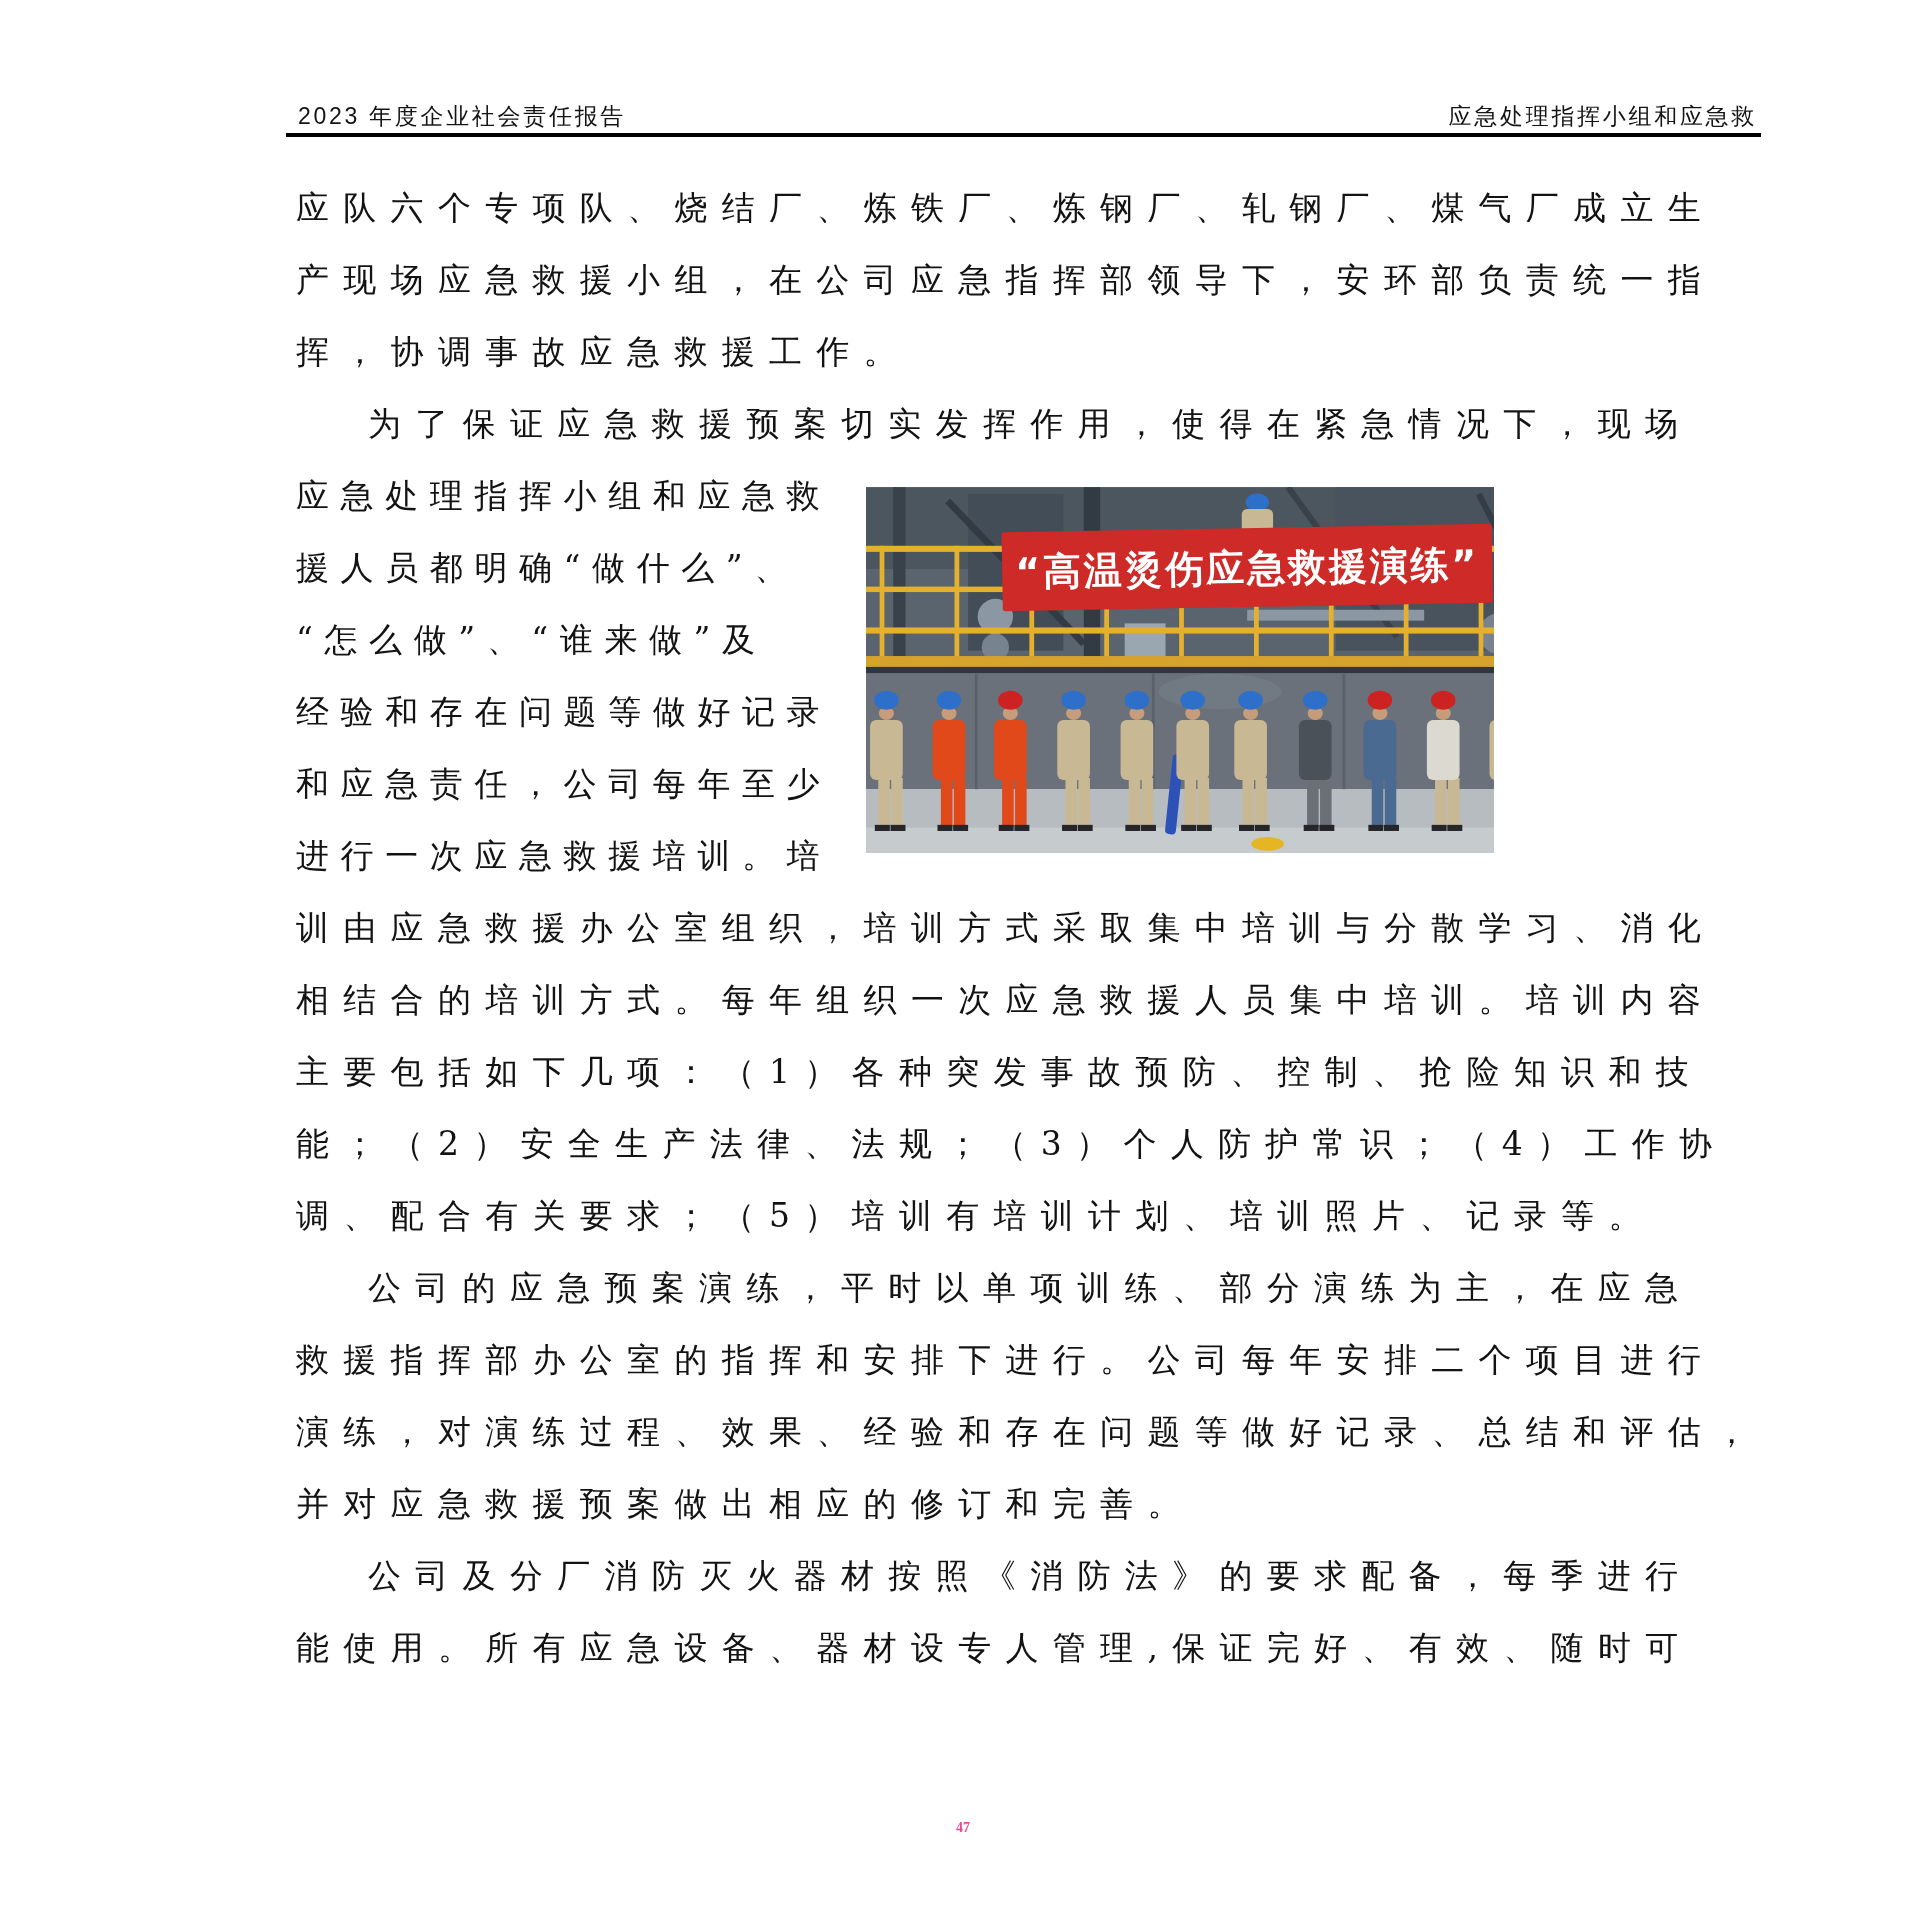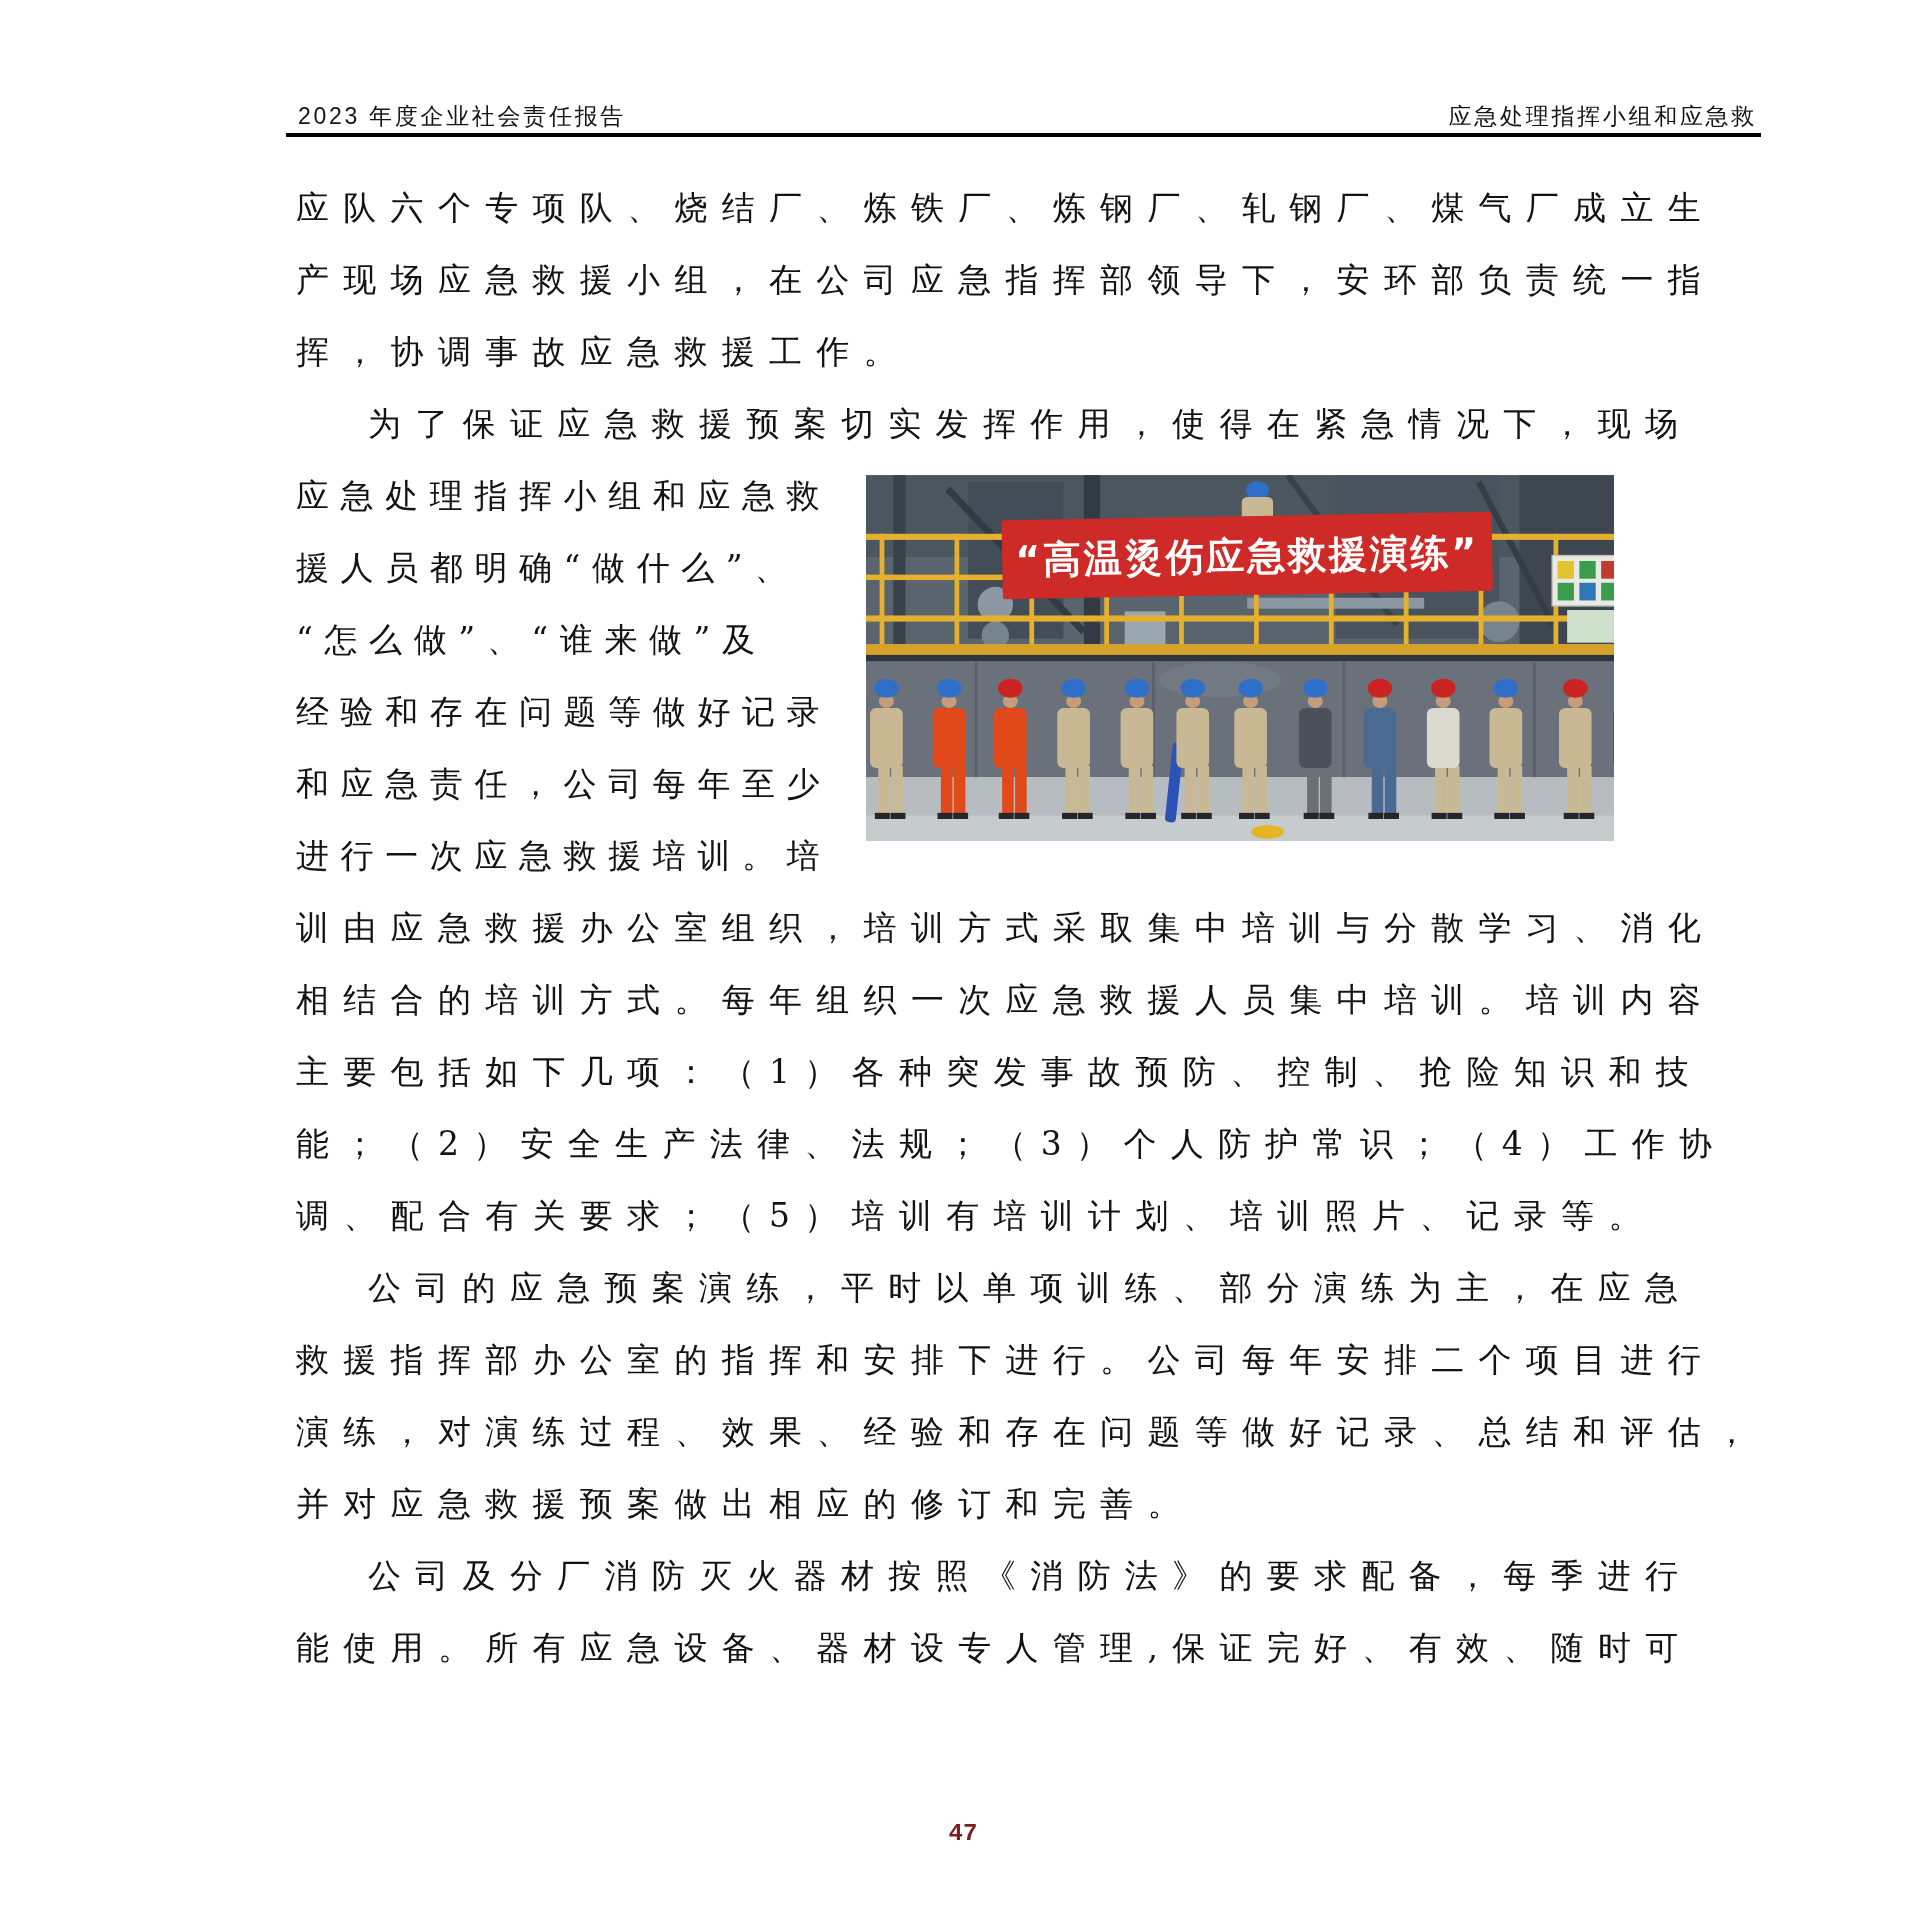--- a/index.html
+++ b/index.html
@@ -32,33 +32,33 @@
     font-size:33px;
   }
   .line{
     height:72px; line-height:72px;
     white-space:nowrap; letter-spacing:14.3px; color:#131313;
   }
   .line.narrow{ width:538px; letter-spacing:11.6px; }
   .line.indent{ text-indent:72px; }
   
   .photo{
-    position:absolute; left:866px; top:475px;
-    width:748px; height:366px; overflow:hidden;
+    position:absolute; left:866px; top:487px;
+    width:628px; height:366px; overflow:hidden;
   }
   .photo svg{display:block;}
   .banner-label{
     font-family:"DejaVu Sans", sans-serif;
     font-weight:bold;
   }
   
   .page-number{
     position:absolute; left:0; top:1820px; width:100%;
-    text-align:center; font-size:24px; font-weight:bold;
-    font-family:Liberation Mono, monospace; color:#7f1d1d;
+    text-align:center; font-size:14px; font-weight:bold;
+    font-family:Liberation Serif, serif; color:#ec4899;
   }
 </style>
 </head>
 <body>
 
 <div class="page">
 
   <div class="hdr-left">2023 年度企业社会责任报告</div>
   <div class="hdr-right">应急处理指挥小组和应急救</div>
   <div class="hdr-rule"></div>

